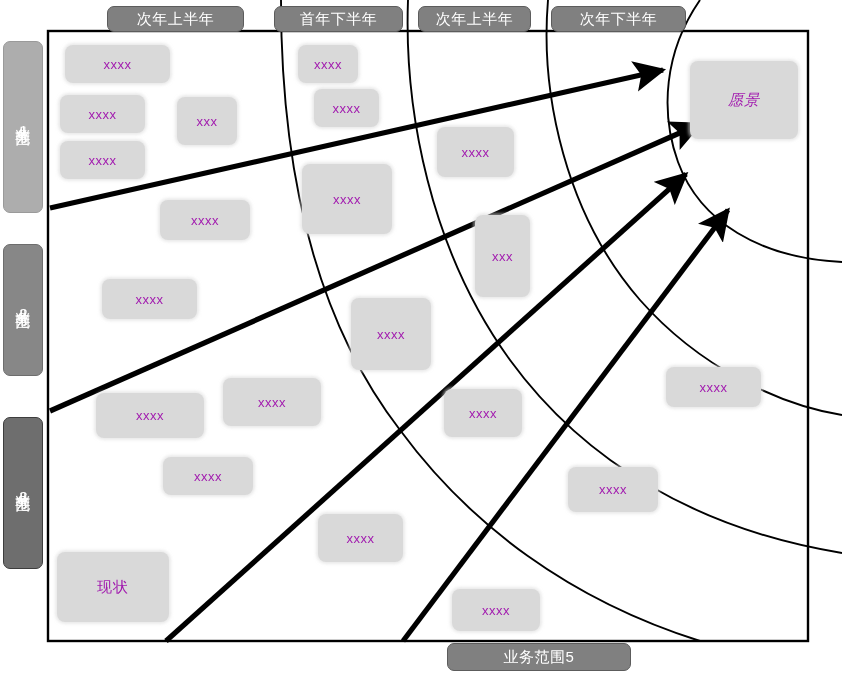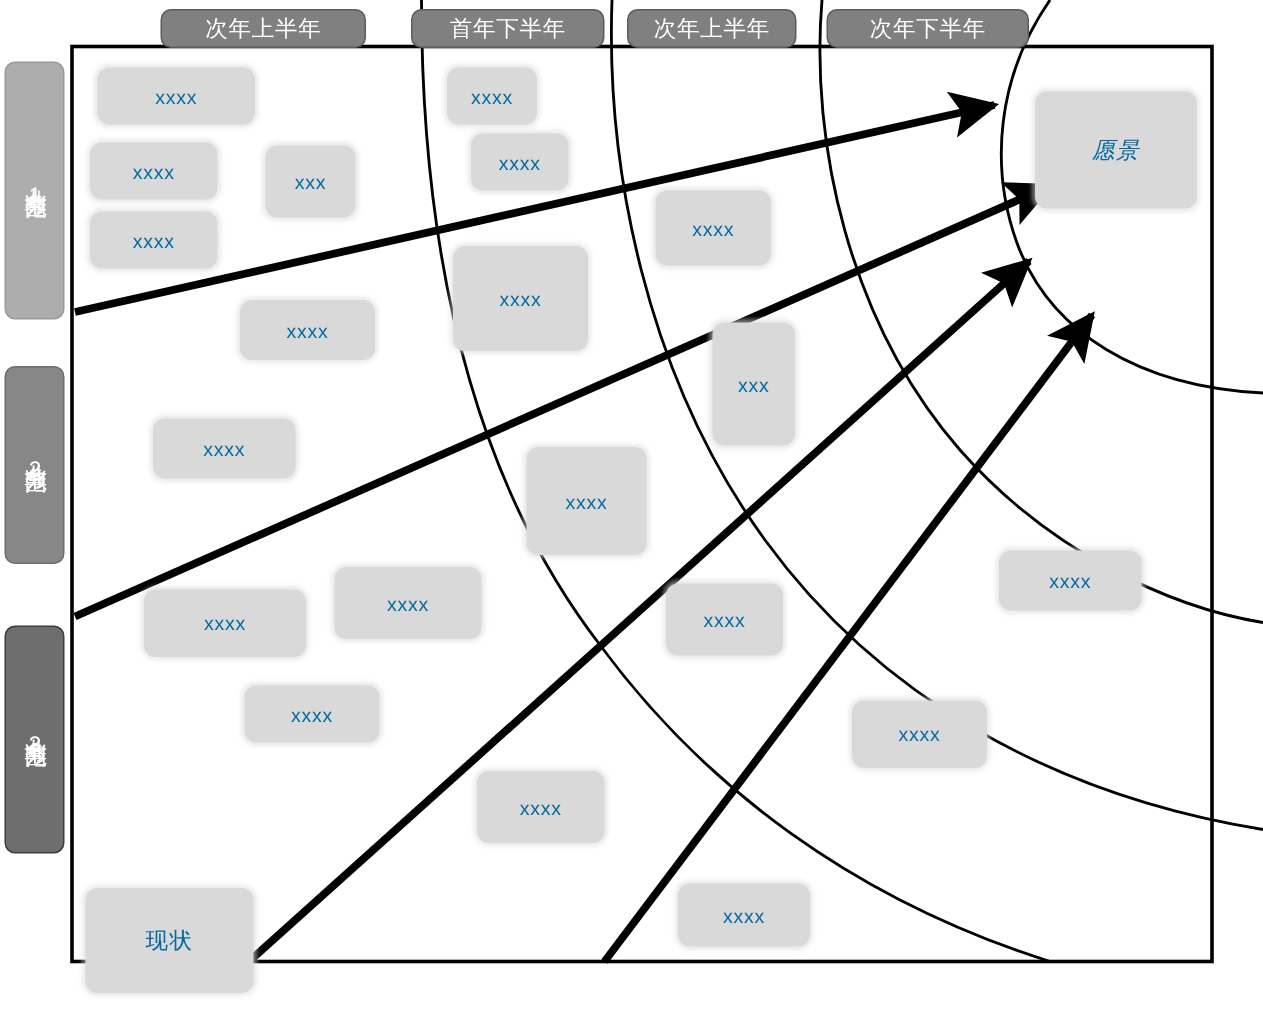--- a/index.html
+++ b/index.html
@@ -54,21 +54,21 @@
   
   .item-box {
     position: absolute;
     box-sizing: border-box;
     background: #d9d9d9;
     border-radius: 8px;
     box-shadow: 0 0 3px 2px rgba(217,217,217,0.55);
     display: flex;
     align-items: center;
     justify-content: center;
-    color: #0369a1;
+    color: #a21caf;
     font-size: 13px;
     letter-spacing: 0.5px;
   }
   .item-box.cjk {
     font-size: 15px;
     letter-spacing: 1px;
   }
 </style>
 </head>
 <body>
@@ -101,20 +101,21 @@
 
   <div class="tag" style="left:107px; top:6px; width:137px; height:26px;">次年上半年</div>
   <div class="tag" style="left:418px; top:6px; width:113px; height:26px;">次年上半年</div>
   <div class="tag" style="left:274px; top:6px; width:129px; height:26px;">首年下半年</div>
   <div class="tag" style="left:551px; top:6px; width:135px; height:26px;">次年下半年</div>
 
   <div class="tag vertical shade-1" style="left:3px; top:41px; width:40px; height:172px;">业务范围1</div>
   <div class="tag vertical shade-2" style="left:3px; top:244px; width:40px; height:132px;">业务范围2</div>
   <div class="tag vertical shade-3" style="left:3px; top:417px; width:40px; height:152px;">业务范围3</div>
 
+  <div class="tag" style="left:447px; top:643px; width:184px; height:28px;">业务范围5</div>
 
   <div class="item-box" style="left:65px; top:45px; width:105px; height:38px;">xxxx</div>
   <div class="item-box" style="left:60px; top:95px; width:85px; height:38px;">xxxx</div>
   <div class="item-box" style="left:177px; top:97px; width:60px; height:48px;">xxx</div>
   <div class="item-box" style="left:60px; top:141px; width:85px; height:38px;">xxxx</div>
   <div class="item-box" style="left:160px; top:200px; width:90px; height:40px;">xxxx</div>
   <div class="item-box" style="left:298px; top:45px; width:60px; height:38px;">xxxx</div>
   <div class="item-box" style="left:314px; top:89px; width:65px; height:38px;">xxxx</div>
   <div class="item-box" style="left:437px; top:127px; width:77px; height:50px;">xxxx</div>
   <div class="item-box" style="left:302px; top:164px; width:90px; height:70px;">xxxx</div>
@@ -123,16 +124,16 @@
   <div class="item-box" style="left:351px; top:298px; width:80px; height:72px;">xxxx</div>
   <div class="item-box" style="left:223px; top:378px; width:98px; height:48px;">xxxx</div>
   <div class="item-box" style="left:96px; top:393px; width:108px; height:45px;">xxxx</div>
   <div class="item-box" style="left:444px; top:389px; width:78px; height:48px;">xxxx</div>
   <div class="item-box" style="left:666px; top:367px; width:95px; height:40px;">xxxx</div>
   <div class="item-box" style="left:163px; top:457px; width:90px; height:38px;">xxxx</div>
   <div class="item-box" style="left:568px; top:467px; width:90px; height:45px;">xxxx</div>
   <div class="item-box" style="left:318px; top:514px; width:85px; height:48px;">xxxx</div>
   <div class="item-box" style="left:452px; top:589px; width:88px; height:42px;">xxxx</div>
 
-  <div class="item-box cjk" style="left:57px; top:552px; width:112px; height:70px;margin-top:40px;">现状</div>
+  <div class="item-box cjk" style="left:57px; top:552px; width:112px; height:70px;">现状</div>
   <div class="item-box cjk" style="left:690px; top:61px; width:108px; height:78px;font-style:italic;">愿景</div>
 
 </div>
 
 </body></html>

